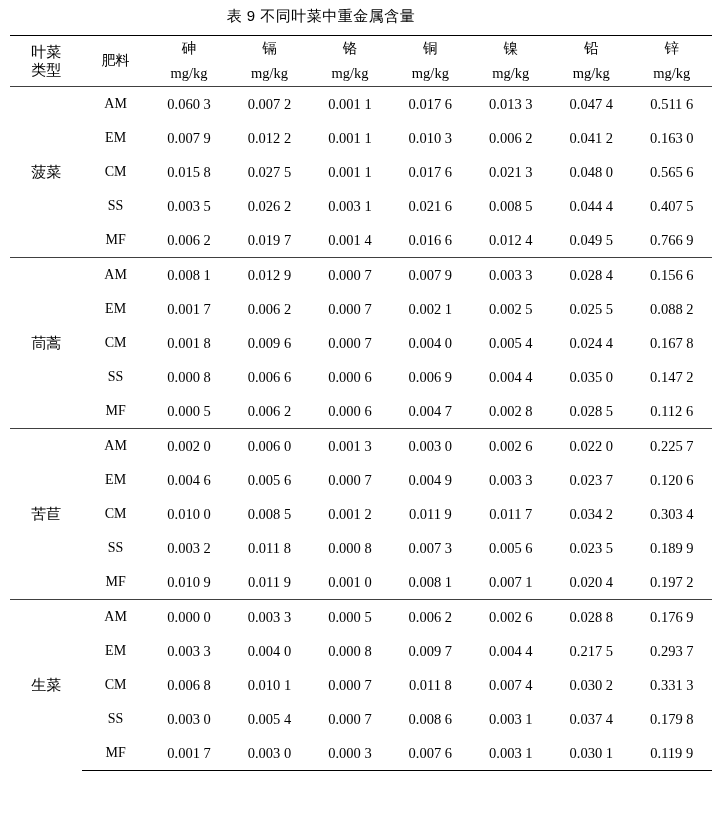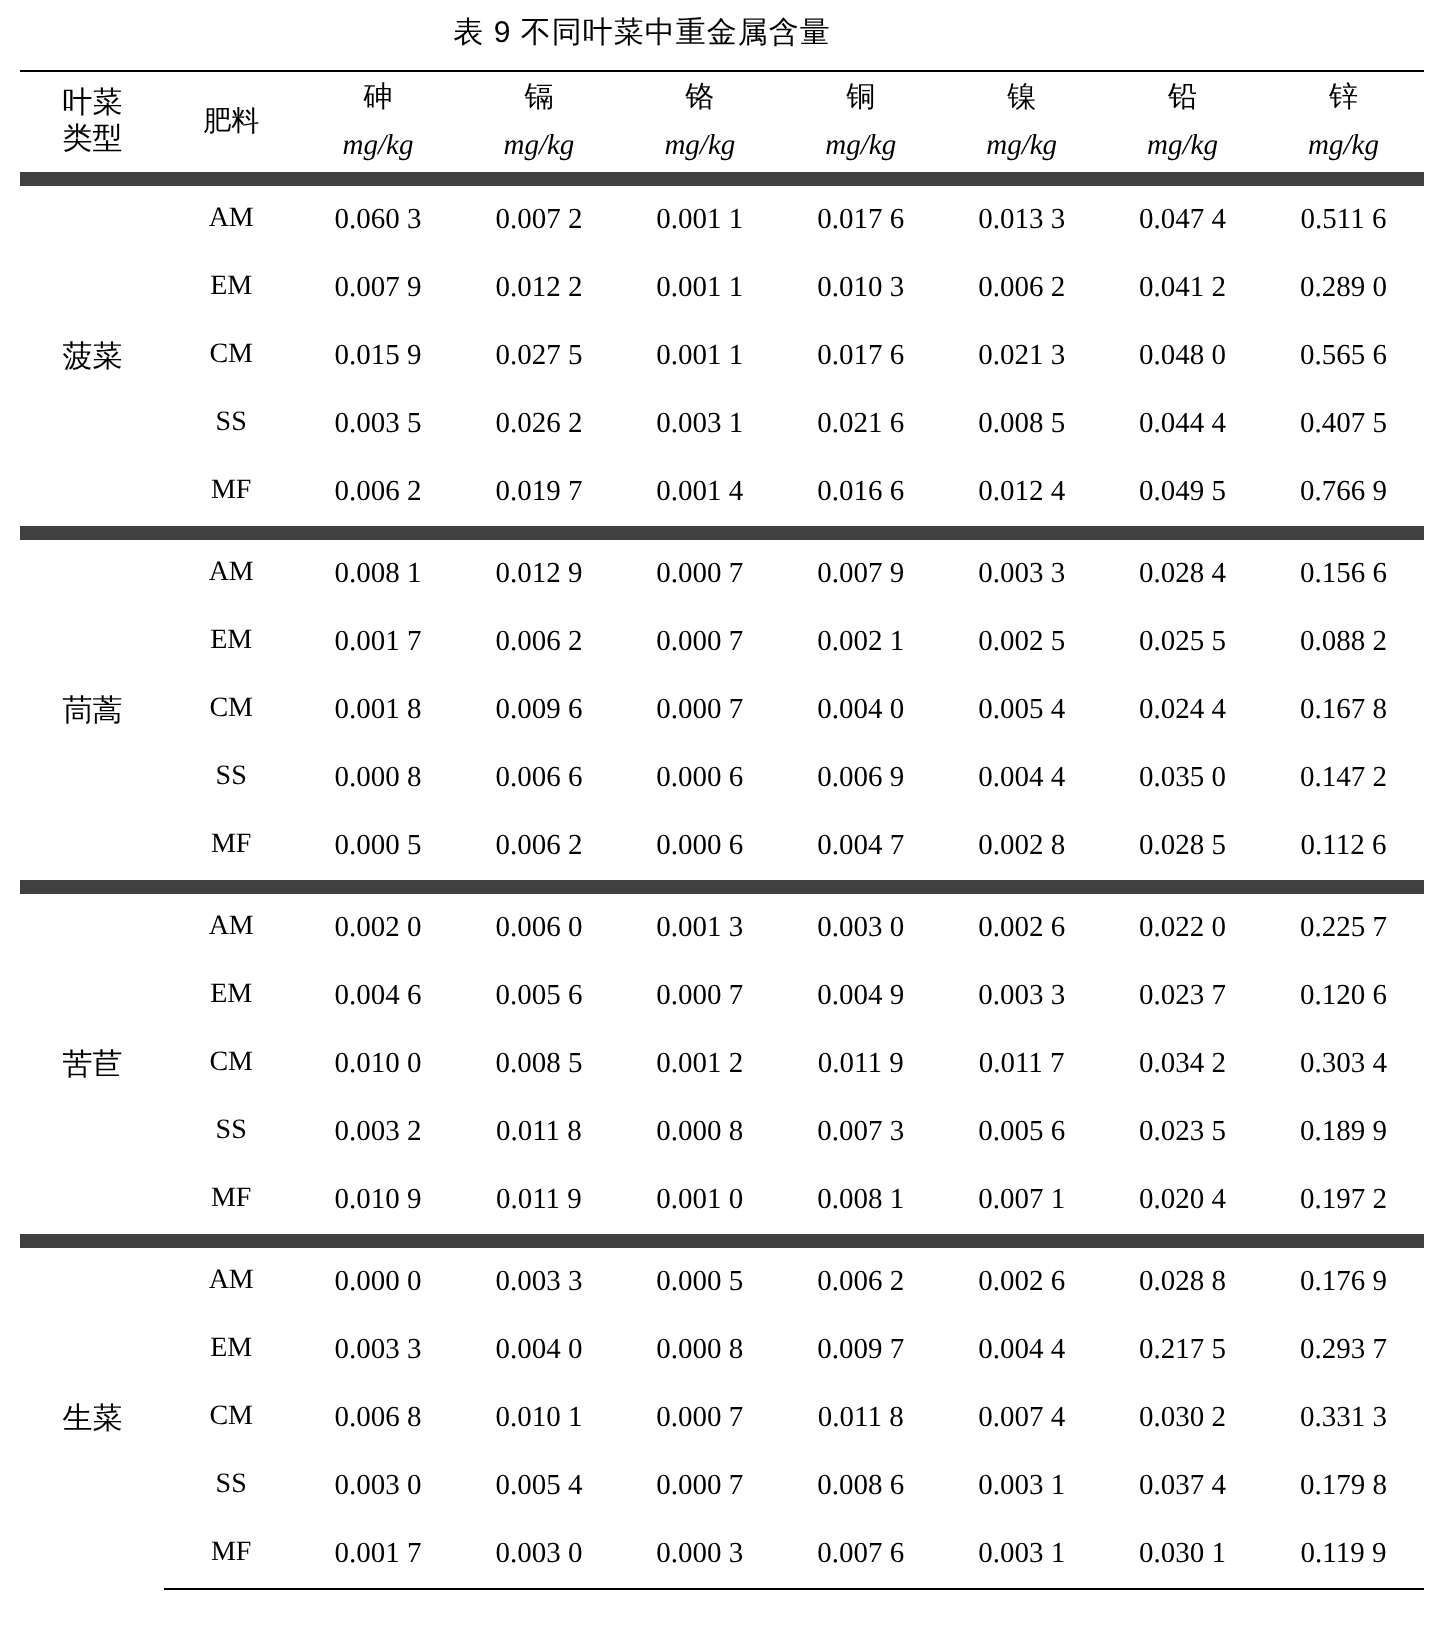--- a/index.html
+++ b/index.html
@@ -38,34 +38,33 @@
   table.data td, table.data th {
     padding: 0;
     text-align: center;
     vertical-align: middle;
     font-weight: normal;
   }
   .rule-top td, .rule-top th {
     border-top: 1.6px solid #000;
   }
   .rule-mid td, .rule-mid th {
-    border-top: 7px solid #404040;
+    border-top: 1px solid #404040;
   }
   .rule-bottom td {
     border-bottom: 1.6px solid #000;
   }
   .hdr-name td {
     height: 25px;
     font-size: 15px;
   }
   .hdr-unit td {
     height: 25px;
     font-size: 14.5px;
     padding-bottom: 3px;
-    font-style: italic;
   }
   .hdr-group {
     font-size: 15px;
     line-height: 1.22;
   }
   td.col-type {
     width: 72px;
     font-size: 15px;
   }
   td.col-fert {
@@ -133,25 +132,25 @@
         <td class="val">0.511 6</td>
       </tr>
       <tr class="data-row">
         <td class="col-fert">EM</td>
         <td class="val">0.007 9</td>
         <td class="val">0.012 2</td>
         <td class="val">0.001 1</td>
         <td class="val">0.010 3</td>
         <td class="val">0.006 2</td>
         <td class="val">0.041 2</td>
-        <td class="val">0.289 0</td>
+        <td class="val">0.163 0</td>
       </tr>
       <tr class="data-row">
         <td class="col-fert">CM</td>
-        <td class="val">0.015 9</td>
+        <td class="val">0.015 8</td>
         <td class="val">0.027 5</td>
         <td class="val">0.001 1</td>
         <td class="val">0.017 6</td>
         <td class="val">0.021 3</td>
         <td class="val">0.048 0</td>
         <td class="val">0.565 6</td>
       </tr>
       <tr class="data-row">
         <td class="col-fert">SS</td>
         <td class="val">0.003 5</td>

